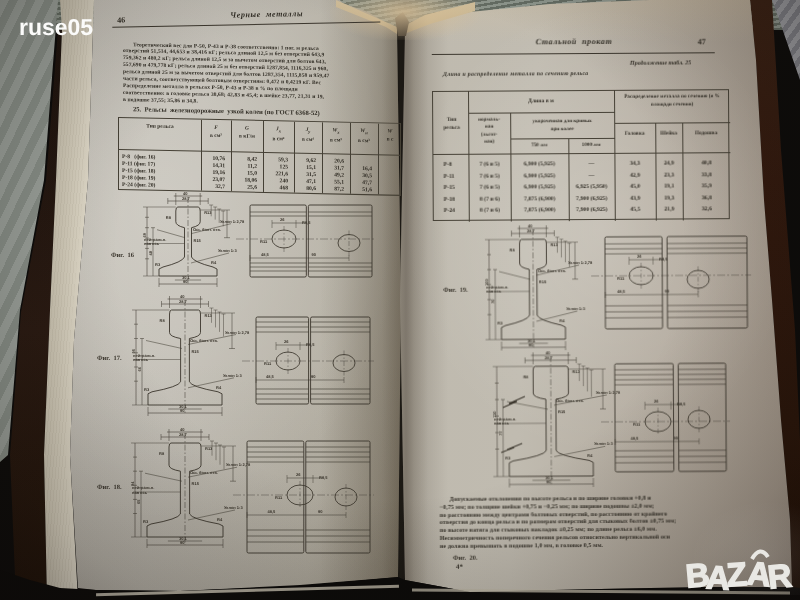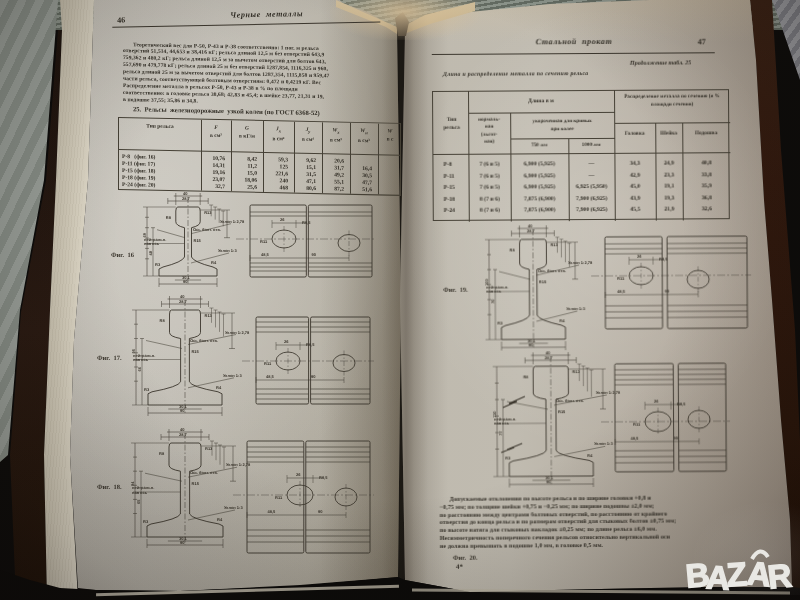--- a/index.html
+++ b/index.html
@@ -598,20 +598,21 @@
 <line x1="697" y1="440" x2="697" y2="446" stroke="#3b362d" stroke-width="0.45"></line>
 <text x="671.5" y="441.0" font-size="4" fill="#3b362d" font-family="Liberation Sans,sans-serif">90</text>
 <text x="628.5" y="441.0" font-size="4" fill="#3b362d" font-family="Liberation Sans,sans-serif">48,5</text>
       </svg>
 </div>
 <div class="abs" style="left:0;top:540px;width:800px;height:60px;background:#0b0a09;clip-path:polygon(0 30px,30px 40px,60px 48px,96px 50px,180px 51px,300px 46px,398px 37px,405px 40px,470px 52px,600px 49px,700px 47px,792px 47px,800px 48px,800px 60px,0 60px);"></div>
 <div class="abs" style="left:96px;top:589px;width:303px;height:3px;background:linear-gradient(90deg,#d8d2c2,#b8b2a2);opacity:0.85;transform:rotate(-1.6deg);"></div>
 <div class="abs" style="left:412px;top:590px;width:378px;height:2.5px;background:linear-gradient(90deg,#b8b2a2,#cfc8b6);opacity:0.8;transform:rotate(0.45deg);"></div>
 <div class="abs" style="left:690px;top:500px;width:110px;height:95px;background:radial-gradient(ellipse at 70% 60%,rgba(255,252,245,0.14),rgba(255,255,255,0) 70%);"></div>
 <div class="abs" style="left:0;top:0;width:800px;height:600px;background:radial-gradient(ellipse at 50% 42%,rgba(0,0,0,0) 50%,rgba(20,15,10,0.22) 82%,rgba(15,10,8,0.40) 100%);pointer-events:none;"></div>
+<div class="abs" style="left:19px;top:13.5px;font-family:'Liberation Sans',sans-serif;font-weight:bold;font-size:23px;color:#fbfbfa;letter-spacing:0px;">ruse05</div>
 <svg class="abs" style="left:686px;top:546px;" width="112" height="54" viewBox="0 0 112 54">
 <g fill="#e9e8e4" stroke="#e9e8e4" font-family="Liberation Sans,sans-serif" font-weight="bold">
 <text x="0" y="41" font-size="33" stroke-width="1.4" transform="rotate(-5 10 34)">B</text>
 <text x="20" y="43" font-size="33" stroke-width="1.4" transform="rotate(4 30 36)">A</text>
 <text x="41" y="40" font-size="33" stroke-width="1.4" transform="rotate(-4 50 34)">Z</text>
 <text x="61" y="39" font-size="33" stroke-width="1.4" transform="rotate(6 70 32)">A</text>
 <text x="82" y="42" font-size="33" stroke-width="1.4" transform="rotate(-6 90 34)">R</text>
 <path d="M 66,13 q 8,-14 16,-2" fill="none" stroke="#e9e8e4" stroke-width="4"></path>
 </g>
     </svg>

